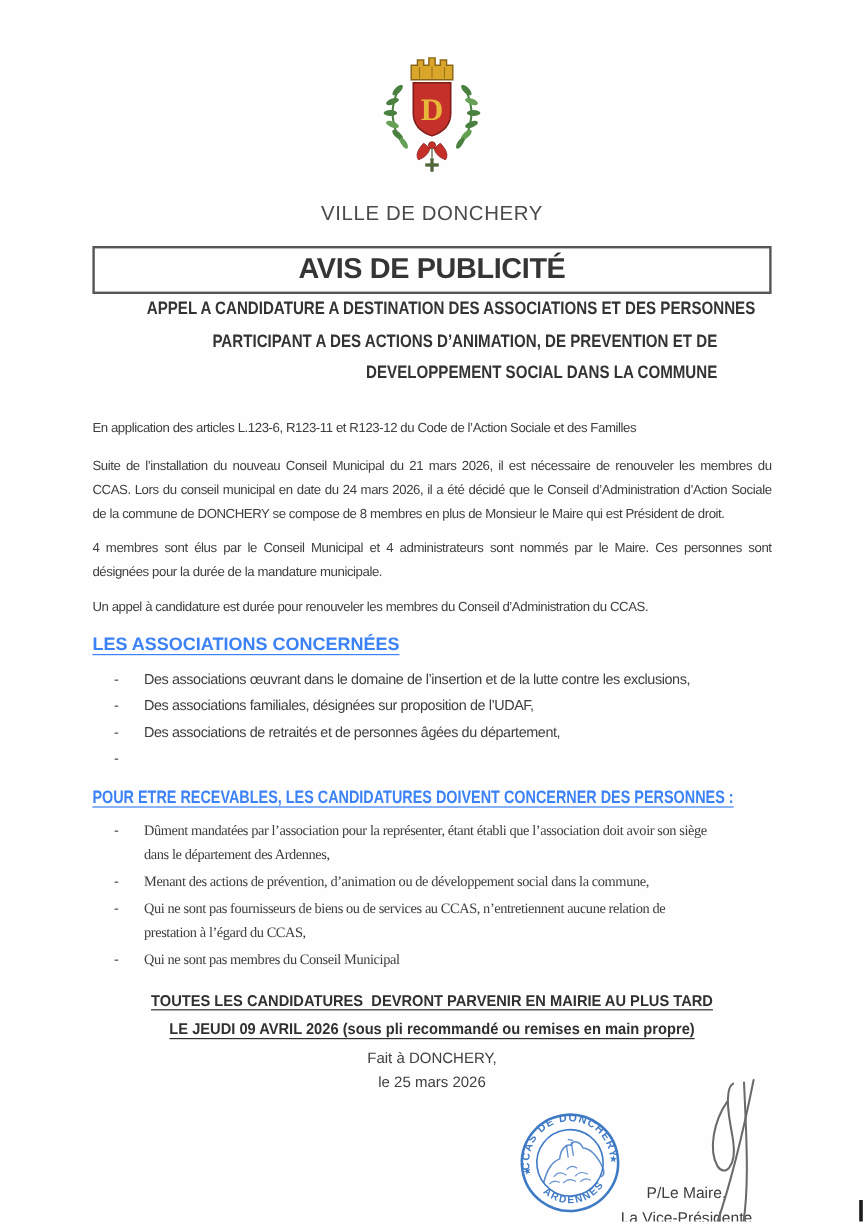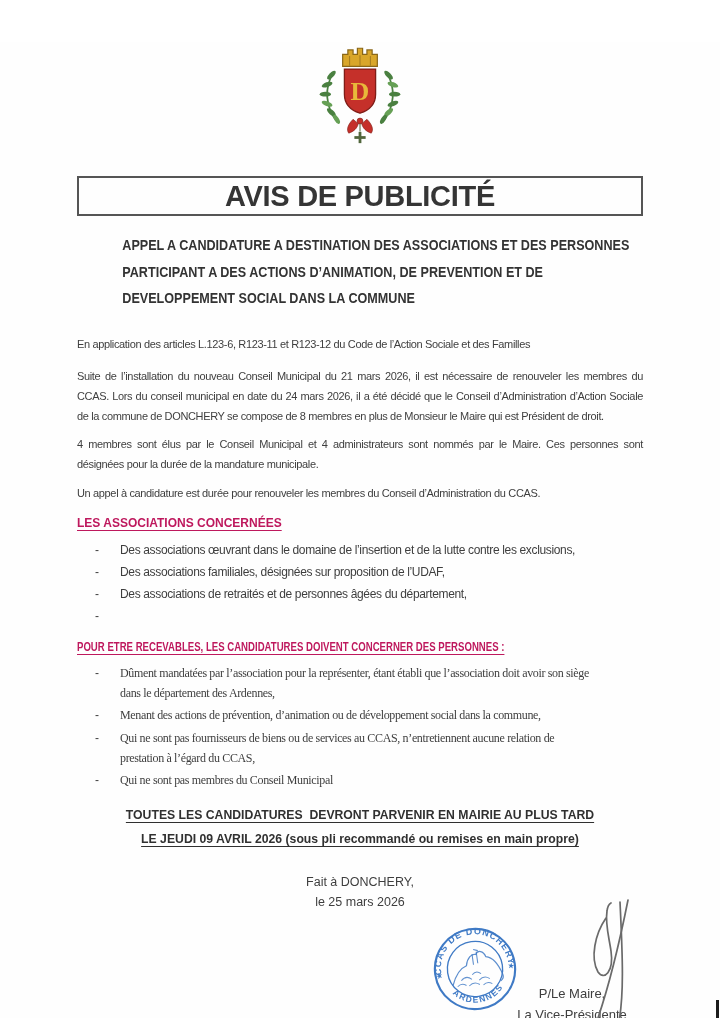--- a/index.html
+++ b/index.html
@@ -6,32 +6,32 @@
   body{width:720px;height:1018px;overflow:hidden;
        font-family:"Liberation Sans","DejaVu Sans",sans-serif;color:#3e3e3e;}
   .page{position:relative;width:720px;height:1018px;background:#fefefe;}
 
   .crest{width:104px;margin:42px auto 0 auto;text-align:center;}
   .municipality{margin-top:8px;text-align:center;font-size:17px;letter-spacing:.5px;color:#4a4a4a;}
 
   .content{width:566px;margin:0 auto;}
   .title-box{margin-top:17px;border:2px solid #555;height:36px;display:flex;
              align-items:center;justify-content:center;}
-  .title-box .t{font-size:29px;font-weight:bold;color:#353535;letter-spacing:-.3px;}
-
-  .heading{margin-top:16px;color:#333;font-weight:bold;font-size:15px;line-height:26.5px;text-align:left;}
+  .title-box .t{font-size:24px;font-weight:bold;color:#353535;letter-spacing:-.3px;}
+
+  .heading{color:#333;font-weight:bold;font-size:15px;line-height:26.5px;text-align:right;}
   .heading .hline{display:block;white-space:nowrap;transform:scaleX(0.84);transform-origin:50% 50%;}
 
   .para{margin:0;font-size:11px;letter-spacing:-.35px;line-height:20px;text-align:justify;color:#3e3e3e;}
   .p1{margin-top:22px;}
   .p2{margin-top:12px;}
   .p3{margin-top:8px;}
   .p4{margin-top:9px;text-align:left;}
 
-  .sec-head{margin-top:13px;font-size:12px;font-weight:bold;color:#be185d;}
+  .sec-head{margin-top:13px;font-size:15px;font-weight:bold;color:#3b82f6;}
   .sec-head .u{text-decoration:underline;text-underline-offset:3px;text-decoration-thickness:1.4px;}
   .sec-head .cond{display:inline-block;white-space:nowrap;transform:scaleX(0.8);transform-origin:left center;}
 
   .list{margin-top:9px;}
   .li{display:flex;font-size:12px;letter-spacing:-.35px;line-height:22px;}
   .list2 .li{line-height:20px;margin-bottom:2.5px;}
   .li .dash{width:25px;padding-left:18px;flex:none;}
   .li .li-text{flex:none;white-space:nowrap;}
   .list2 .li .li-text{flex:none;white-space:normal;width:478px;font-family:Liberation Serif, serif;}
 
@@ -87,20 +87,21 @@
       <circle cx="60" cy="91" r="3.4" fill="#c5302a" stroke="#801d17" stroke-width="0.7"></circle>
 
       <path d="M60,94 V103" stroke="#51663c" stroke-width="1.2"></path>
       <g fill="#51663c" transform="translate(60,110)">
         <rect x="-1.6" y="-6.5" width="3.2" height="13"></rect>
         <rect x="-6.5" y="-1.6" width="13" height="3.2"></rect>
       </g>
     </svg>
   </div>
 
+  <div class="municipality">VILLE DE DONCHERY</div>
 
   <div class="content">
 
     <div class="title-box">
       <span class="t">AVIS DE PUBLICITÉ</span>
     </div>
 
     <div class="heading">
       <span class="hline">APPEL A CANDIDATURE A DESTINATION DES ASSOCIATIONS ET DES PERSONNES</span>
       <span class="hline">PARTICIPANT A DES ACTIONS D’ANIMATION, DE PREVENTION ET DE</span>

